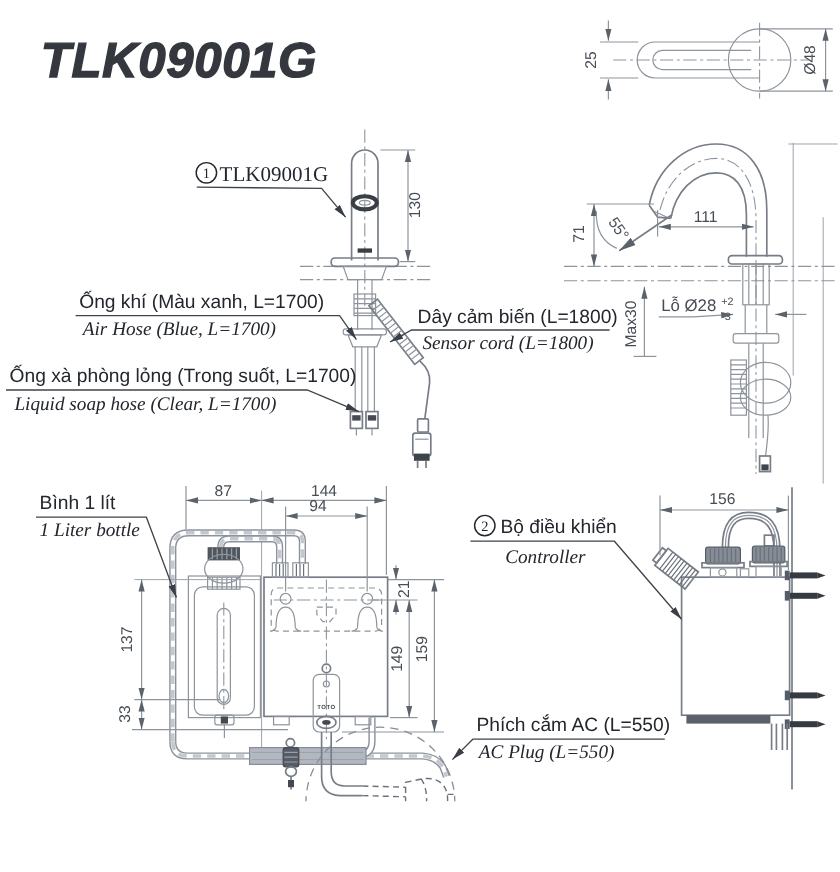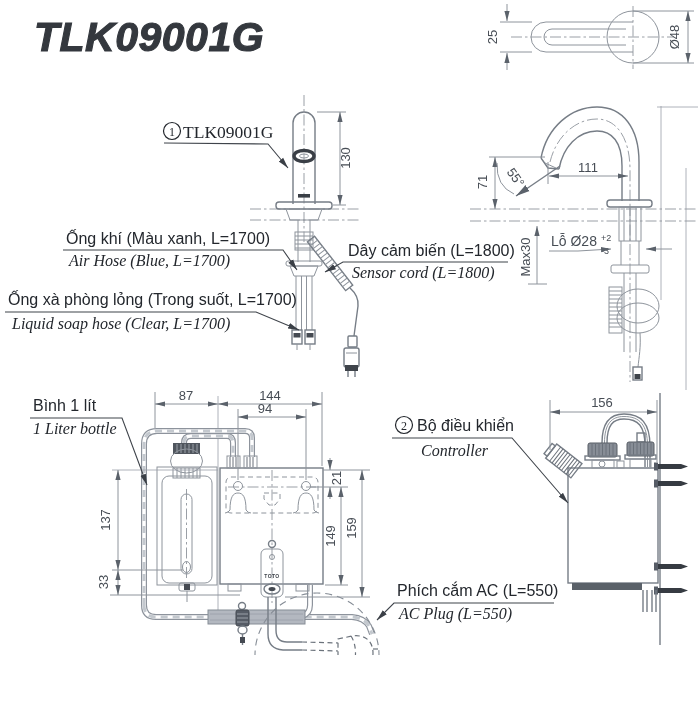--- a/index.html
+++ b/index.html
@@ -1,17 +1,17 @@
 <!DOCTYPE html>
 <html><head>
 <meta charset="utf-8">
 <style>
   html,body{margin:0;padding:0;background:#fff;}
   .stage{position:relative;width:700px;height:655px;background:#ffffff;overflow:hidden;
-         font-family:"Liberation Sans","DejaVu Sans",sans-serif;}
+         font-family:"Liberation Sans","DejaVu Sans",sans-serif;margin-top:13px;}
   .title{position:absolute;left:34px;top:14px;font-size:41px;font-weight:bold;font-style:italic;
          color:#34383e;letter-spacing:0.5px;-webkit-text-stroke:1.1px #34383e;}
   
   .s   {stroke:#8e949c;stroke-width:1;fill:none;}
   .s0  {stroke:#9aa0a8;stroke-width:0.8;fill:none;}
   .s2  {stroke:#767d86;stroke-width:1.4;fill:none;}
   .ld  {stroke:#3f444b;stroke-width:1.1;fill:none;}
   .ch  {stroke:#8e949c;stroke-width:0.9;fill:none;stroke-dasharray:11 3 2.5 3;}
   .dsh {stroke:#8e949c;stroke-width:1;fill:none;stroke-dasharray:5 3.5;}
   .dshD{stroke:#6b727b;stroke-width:1.2;fill:none;stroke-dasharray:5 3.5;}

